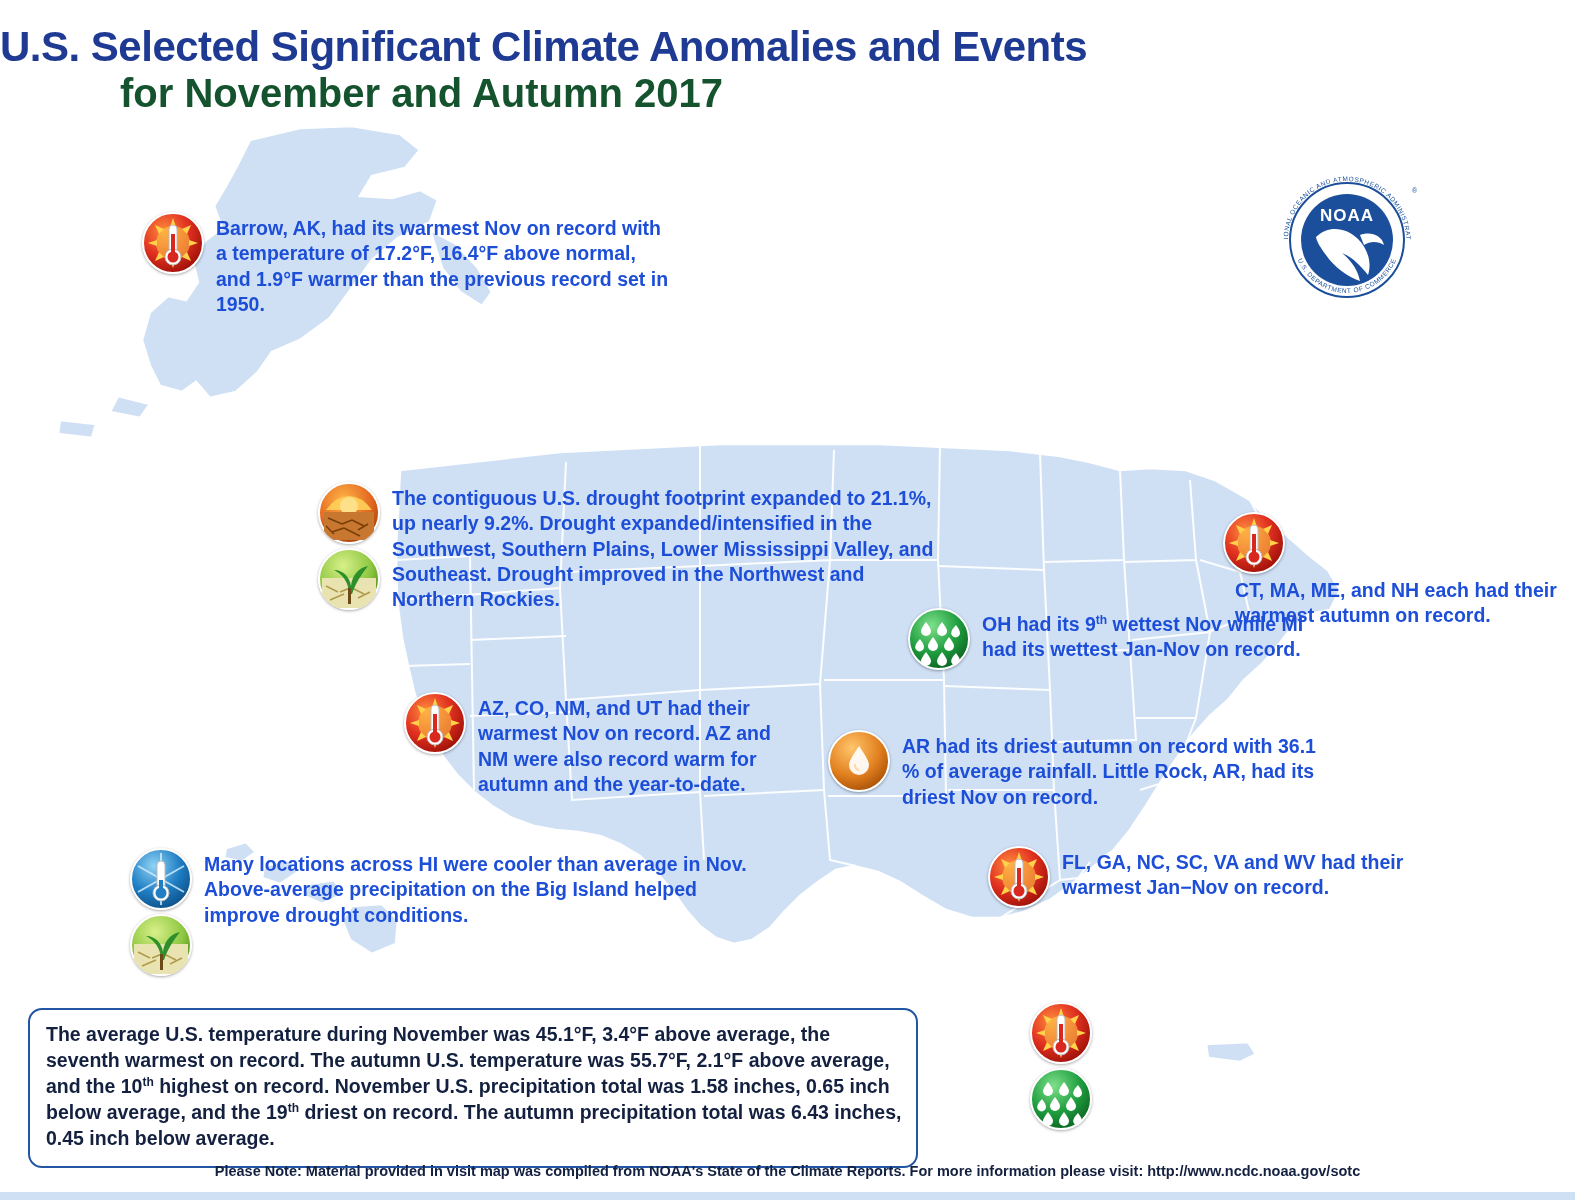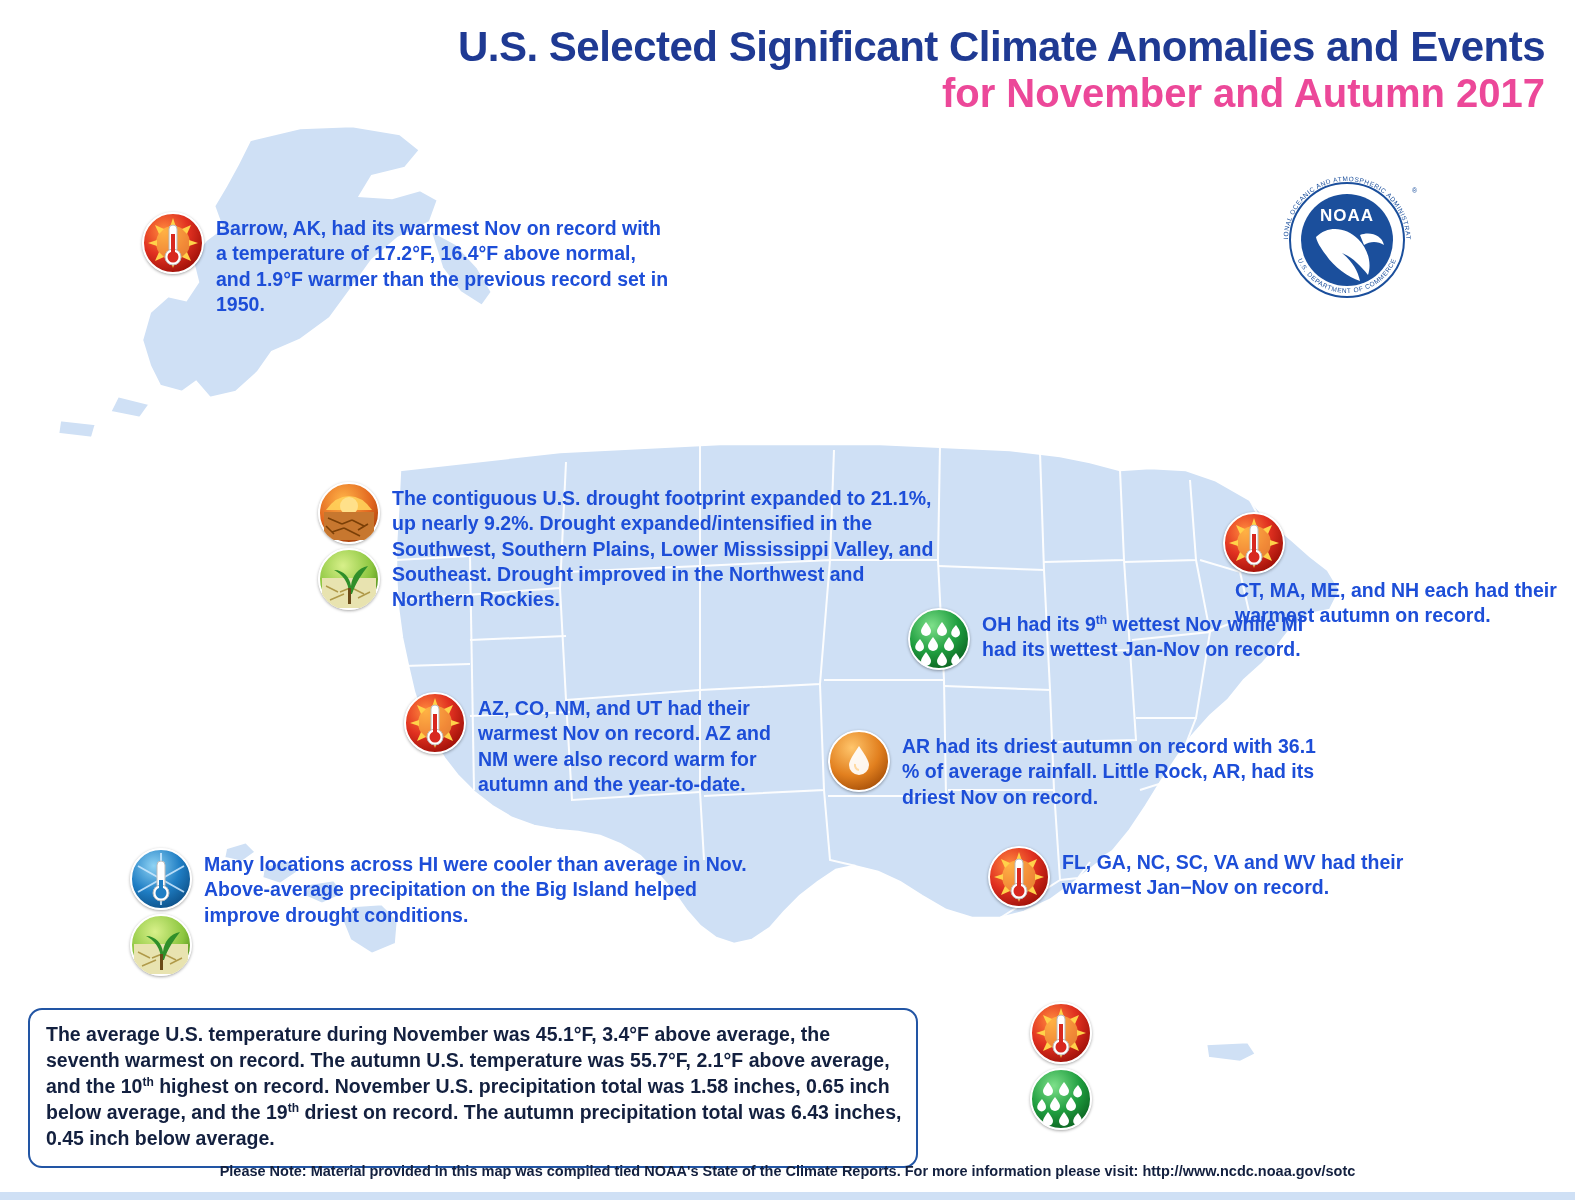--- a/index.html
+++ b/index.html
@@ -20,34 +20,34 @@
     width: 1575px;
     height: 1200px;
   }
 
   
   .title-block {
     position: absolute;
     top: 24px;
     left: 0;
     width: 1545px;
-    text-align: right;
+    text-align: left;
     z-index: 5;
   }
   .title-line1 {
     font-size: 42px;
     font-weight: bold;
     color: #1f3a93;
     letter-spacing: -0.5px;
     line-height: 1.08;
   }
   .title-line2 {
     font-size: 40px;
     font-weight: bold;
-    color: #ec4899;
+    color: #14532d;
     line-height: 1.12;
     margin-top: 2px;
     padding-left: 120px;
   }
 
   
   .map-layer {
     position: absolute;
     inset: 0;
     z-index: 1;
@@ -528,15 +528,15 @@
       </div>
     </div>
   </div>
 
   <div class="summary-box">
     <div class="summary-text">
       <span>The average U.S. temperature during November was 45.1°F, 3.4°F above average, the seventh warmest on record. The autumn U.S. temperature was 55.7°F, 2.1°F above average, and the 10</span><sup>th</sup><span> highest on record. November U.S. precipitation total was 1.58 inches, 0.65 inch below average, and the 19</span><sup>th</sup><span> driest on record. The autumn precipitation total was 6.43 inches, 0.45 inch below average.</span>
     </div>
   </div>
 
-  <div class="footer-note">Please Note: Material provided in this map was compiled tied NOAA's State of the Climate Reports. For more information please visit: http://www.ncdc.noaa.gov/sotc</div>
+  <div class="footer-note">Please Note: Material provided in visit map was compiled from NOAA's State of the Climate Reports. For more information please visit: http://www.ncdc.noaa.gov/sotc</div>
 
 </div>
 
 </body></html>

